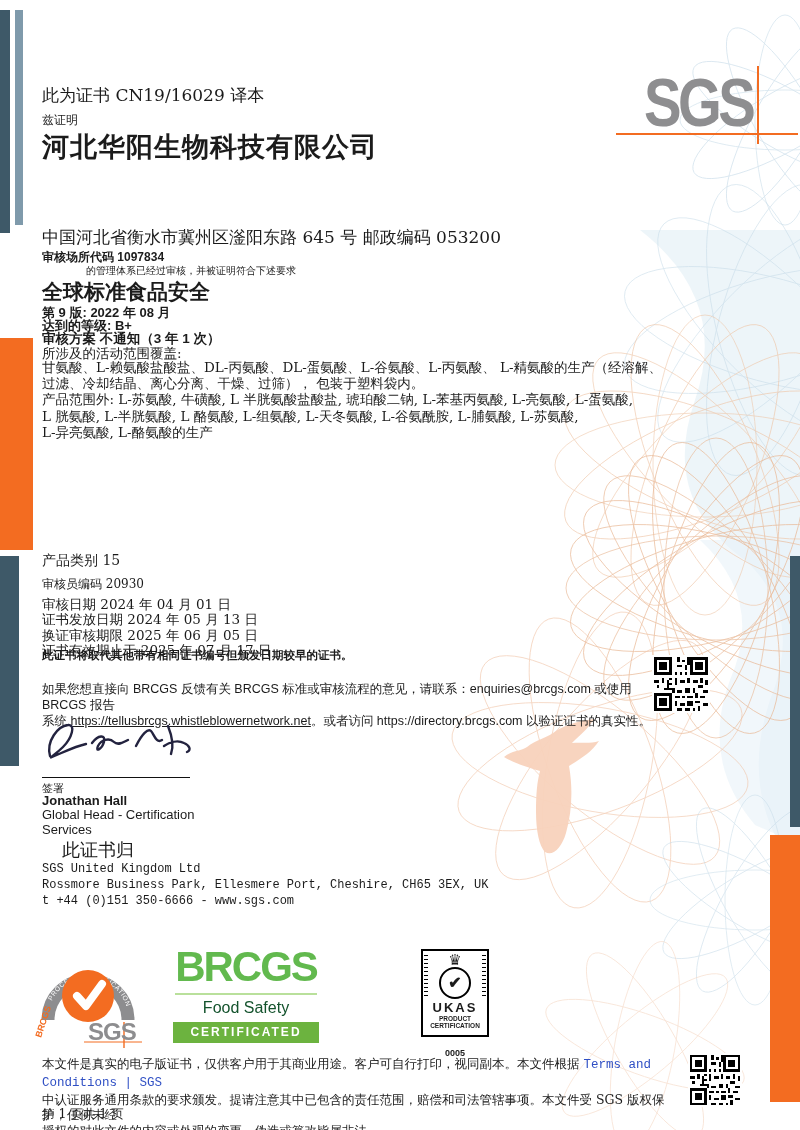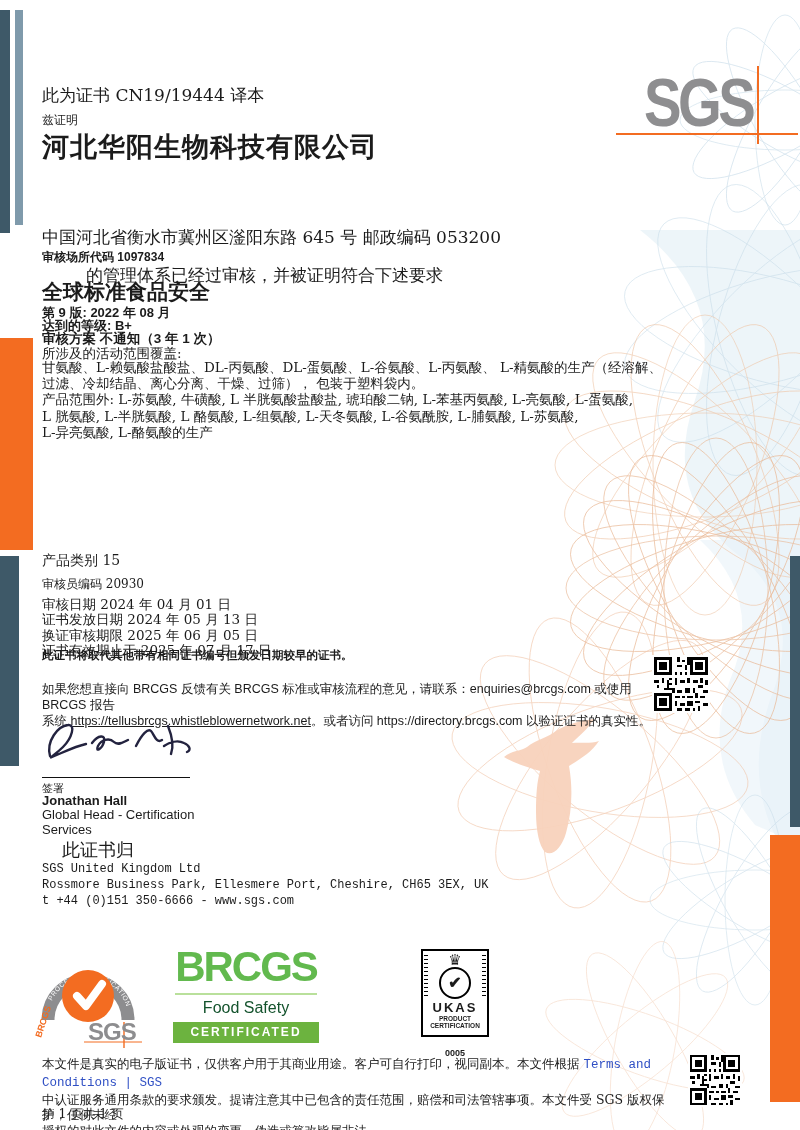--- a/index.html
+++ b/index.html
@@ -23,21 +23,21 @@
   .sgs-hline{position:absolute;left:616px;top:133px;width:182px;height:2px;background:#f36c21;}
   .sgs-vline{position:absolute;left:757px;top:66px;width:2px;height:78px;background:#f36c21;}
 
   
   .t{position:absolute;left:42px;}
   .cert-line{top:84px;font-size:17px;}
   .attest{top:112px;font-size:12px;}
   .company{top:129px;font-size:27px;font-weight:bold;letter-spacing:1px;}
   .address{top:226px;font-size:17px;}
   .site-code{top:249px;font-size:12px;font-weight:bold;font-family:"Liberation Sans",sans-serif;}
-  .mgmt{top:264px;font-size:17px;padding-left:44px;}
+  .mgmt{top:264px;font-size:10px;padding-left:44px;}
   .std-title{top:278px;font-size:21px;font-weight:800;font-family:"Liberation Sans",sans-serif;}
   .std-issue{top:304px;font-size:13px;font-weight:bold;font-family:"Liberation Sans",sans-serif;}
   .std-grade{top:317px;font-size:13px;font-weight:bold;font-family:"Liberation Sans",sans-serif;}
   .std-prog{top:330px;font-size:13.5px;font-weight:bold;font-family:"Liberation Sans",sans-serif;}
   .scope-intro{top:345px;font-size:13.5px;}
   .scope{top:359px;font-size:13.5px;line-height:16.2px;width:720px;}
   .pcat{top:552px;font-size:14px;}
   .auditor{top:576px;font-size:12px;}
   .dates{top:597px;font-size:13.5px;line-height:15.4px;}
   .supersede{top:648px;font-size:11.5px;font-weight:bold;font-family:"Liberation Sans",sans-serif;}
@@ -166,21 +166,21 @@
   <div class="bar bar-slate-light" style="left:15px;top:10px;width:8px;height:215px;"></div>
   <div class="bar bar-orange" style="left:0;top:338px;width:33px;height:212px;"></div>
   <div class="bar bar-slate" style="left:0;top:556px;width:19px;height:210px;"></div>
   <div class="bar bar-slate" style="left:790px;top:556px;width:10px;height:271px;"></div>
   <div class="bar bar-orange" style="left:770px;top:835px;width:30px;height:267px;"></div>
 
   <div class="sgs-word">SGS</div>
   <div class="sgs-hline"></div>
   <div class="sgs-vline"></div>
 
-  <div class="t cert-line">此为证书 CN19/19444 译本</div>
+  <div class="t cert-line">此为证书 CN19/16029 译本</div>
   <div class="t attest">兹证明</div>
   <div class="t company">河北华阳生物科技有限公司</div>
   <div class="t address">中国河北省衡水市冀州区滏阳东路 645 号 邮政编码 053200</div>
   <div class="t site-code">审核场所代码 1097834</div>
   <div class="t mgmt">的管理体系已经过审核，并被证明符合下述要求</div>
 
   <div class="t std-title">全球标准食品安全</div>
   <div class="t std-issue">第 9 版: 2022 年 08 月</div>
   <div class="t std-grade">达到的等级: B+</div>
   <div class="t std-prog">审核方案 不通知（3 年 1 次）</div>

